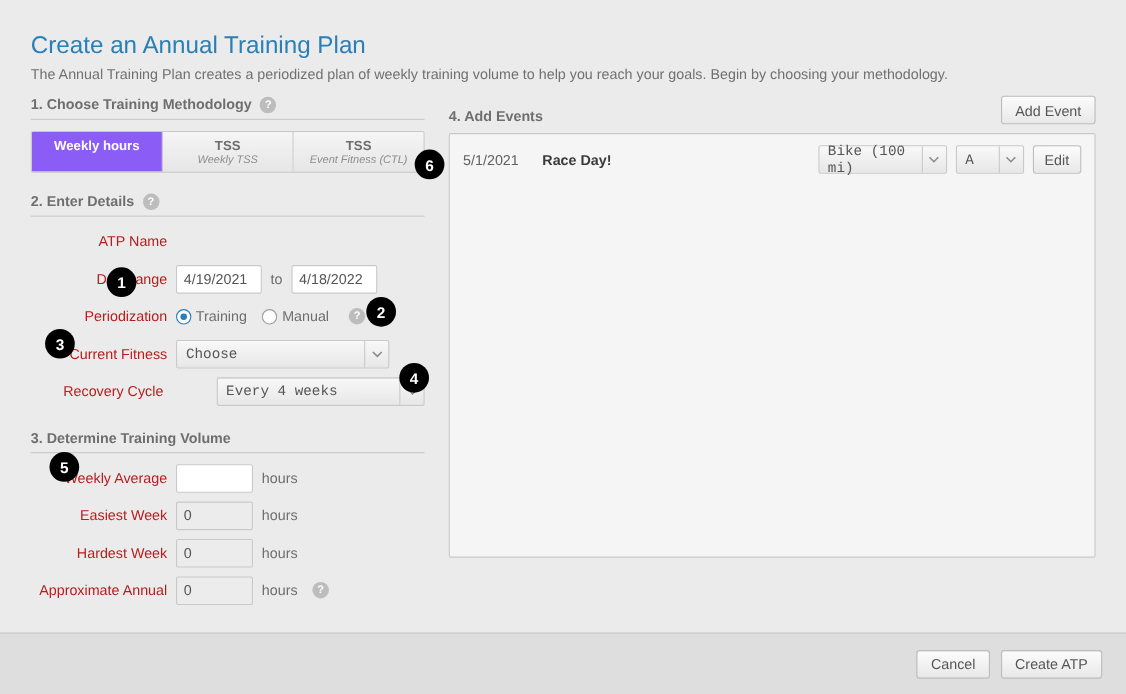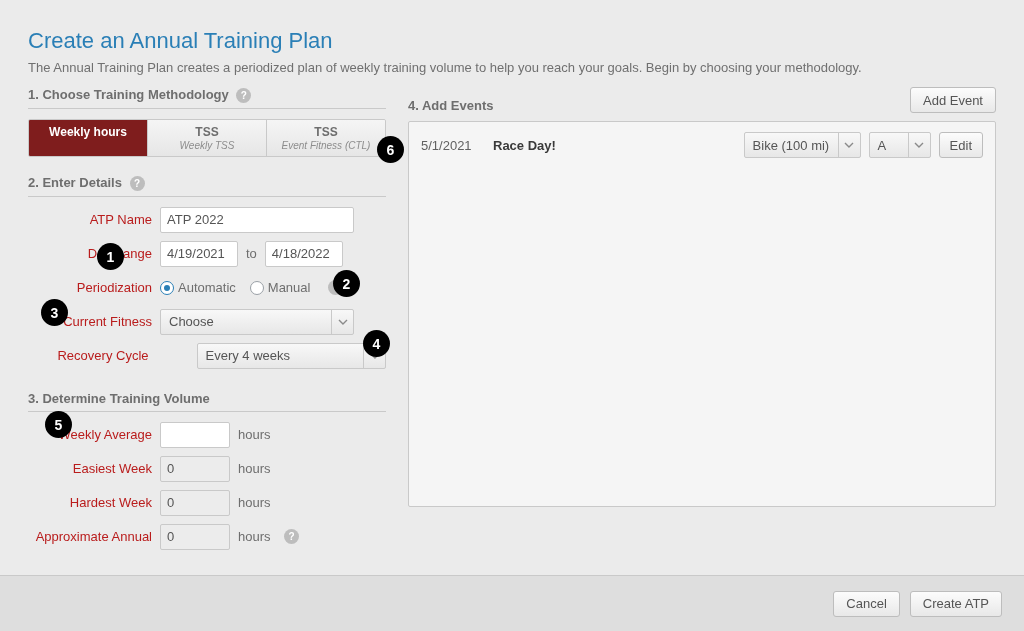--- a/index.html
+++ b/index.html
@@ -70,21 +70,21 @@
   .tab {
     flex: 1;
     text-align: center;
     padding: 6px 2px 5px 2px;
     background: linear-gradient(#f5f5f5,#e6e6e6);
     border-right: 1px solid #c9c9c9;
     cursor: pointer;
   }
   .tab:last-child { border-right: none; }
   .tab.active {
-    background: #7f1d1d;
+    background: #8b5cf6;
     color: #fff;
   }
   .tab-title { font-size: 12px; font-weight: 600; line-height: 1.15; }
   .tab.active .tab-title { color: #fff; }
   .tab-sub { font-size: 10px; color: #8d8d8d; line-height: 1.1; font-style: italic; }
   .form-row {
     display: flex;
     align-items: center;
     margin-bottom: 8px;
     min-height: 26px;
@@ -125,20 +125,21 @@
     height: 26px;
     border: 1px solid #c9c9c9;
     border-radius: 2px;
     background: linear-gradient(#f8f8f8,#e7e7e7);
     display: flex;
     align-items: center;
     padding: 0 24px 0 8px;
     color: #555;
     font-size: 13px;
     cursor: pointer;
+    font-family: Liberation Mono, monospace;
   }
   .select.w194 { width: 194px; }
   .select.w117 { width: 117px; }
   .select.w55  { width: 62px; }
   .chevron {
     position: absolute;
     right: 0; top: 0; bottom: 0;
     width: 22px;
     border-left: 1px solid #c9c9c9;
     display:flex; align-items:center; justify-content:center;
@@ -238,38 +239,37 @@
         </div>
       </div>
 
       <div class="section-header">
         <span>2. Enter Details</span>
         <span class="help-icon">?</span>
       </div>
 
       <div class="form-row">
         <div class="form-label">ATP Name</div>
-        <input class="text-input wide" value="ATP 2022" style="">
       </div>
 
       <div class="form-row" style="position:relative;">
         <div class="form-label">Date range</div>
         <input class="text-input date" value="4/19/2021" style="">
         <span class="to-label">to</span>
         <input class="text-input date" value="4/18/2022" style="">
       </div>
 
       <div class="form-row" style="position:relative;">
         <div class="form-label">Periodization</div>
         <div class="radio-group">
           <div class="radio-item">
             <span class="radio-outer checked">
                 <span class="radio-dot"></span>
               </span>
-            <span>Automatic</span>
+            <span>Training</span>
           </div>
           <div class="radio-item">
             <span class="radio-outer"></span>
             <span>Manual</span>
           </div>
           <span class="help-icon">?</span>
         </div>
       </div>
 
       <div class="form-row" style="position:relative;">

